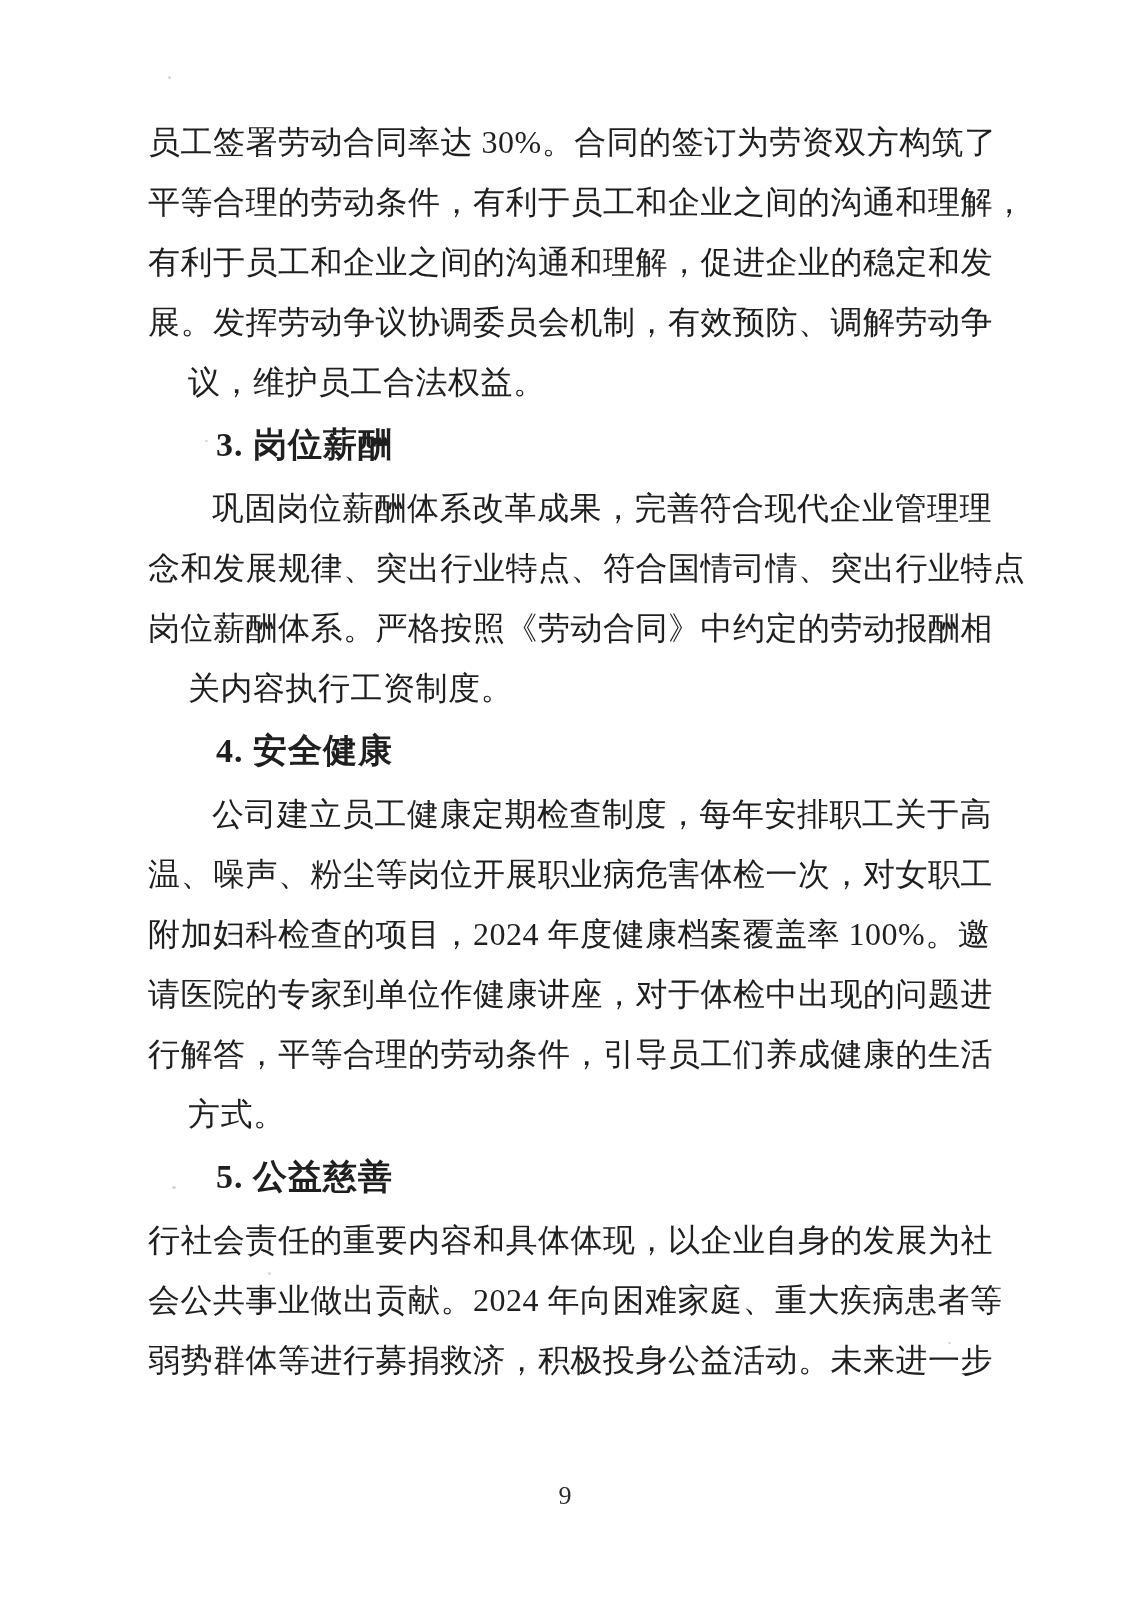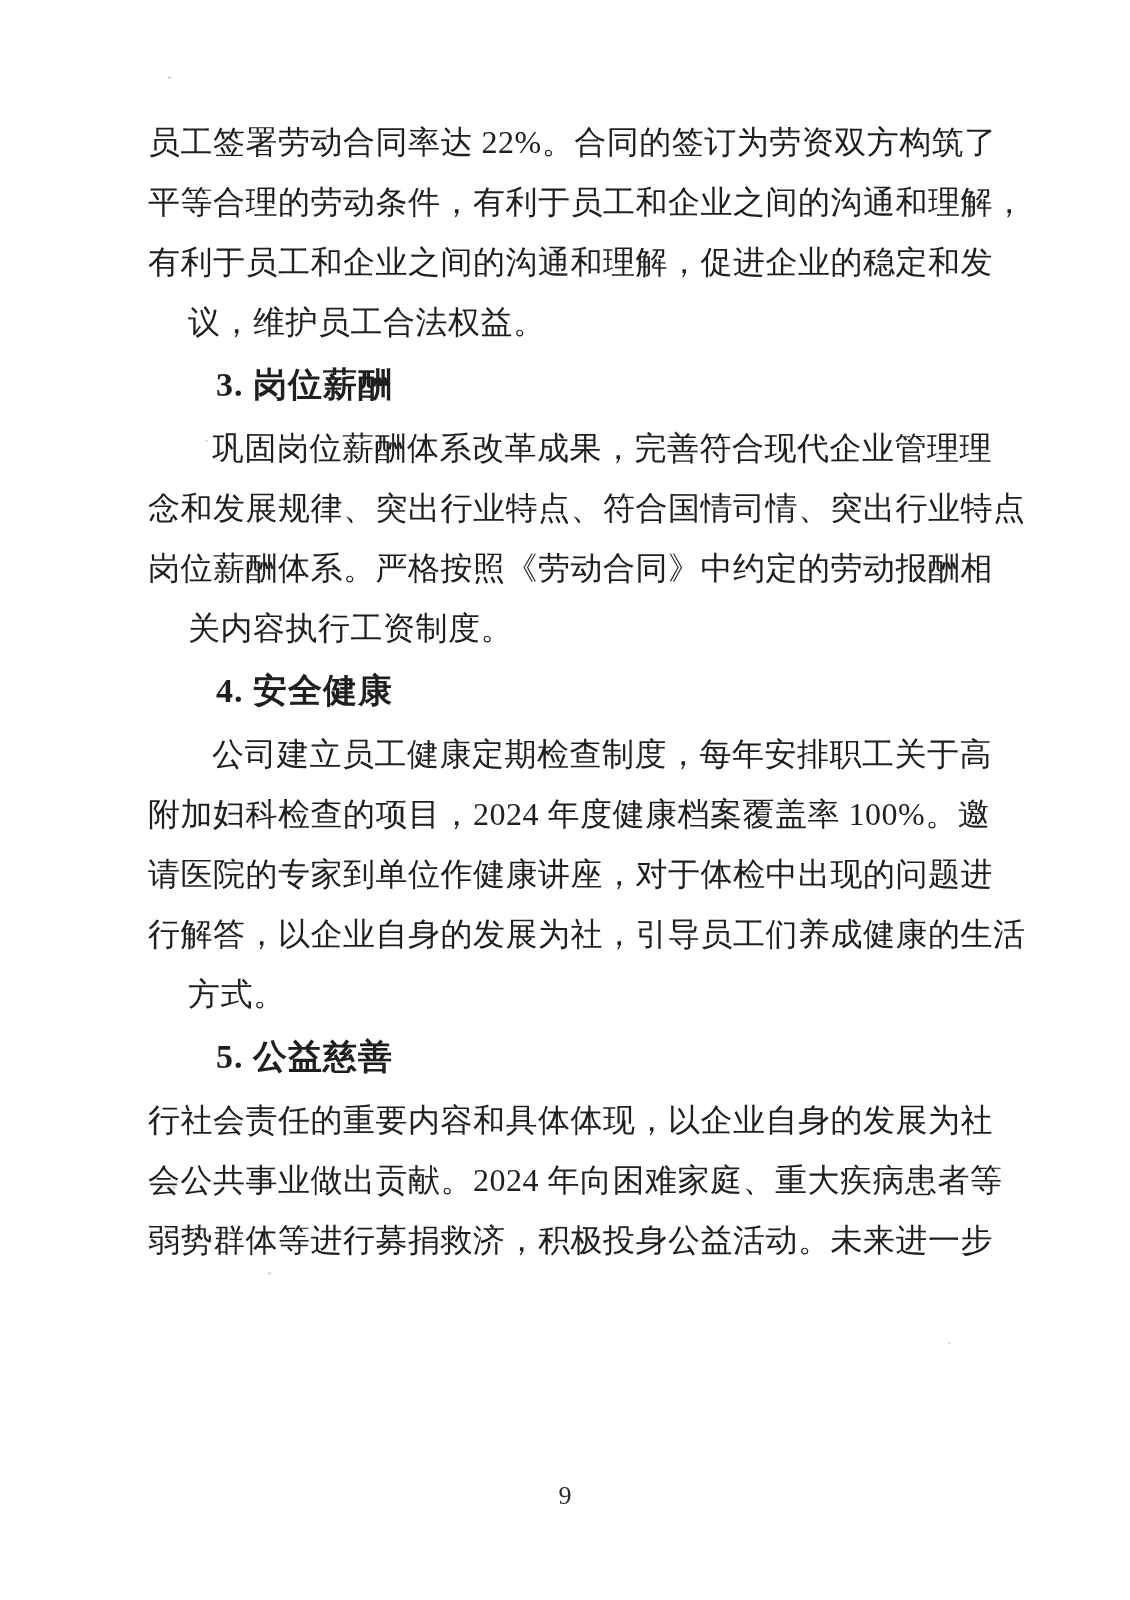--- a/index.html
+++ b/index.html
@@ -84,36 +84,38 @@
     opacity: 0.28;
   }
 </style>
 </head>
 <body>
 
 <div class="page">
 
   <div class="content">
 
-    <div class="line">员工签署劳动合同率达 22%。合同的签订为劳资双方构筑了</div>
+    <div class="line">员工签署劳动合同率达 30%。合同的签订为劳资双方构筑了</div>
     <div class="line">平等合理的劳动条件，有利于员工和企业之间的沟通和理解，</div>
     <div class="line">有利于员工和企业之间的沟通和理解，促进企业的稳定和发</div>
+    <div class="line">展。发挥劳动争议协调委员会机制，有效预防、调解劳动争</div>
     <div class="line end">议，维护员工合法权益。</div>
 
     <div class="heading">3. 岗位薪酬</div>
     <div class="line indent">巩固岗位薪酬体系改革成果，完善符合现代企业管理理</div>
     <div class="line">念和发展规律、突出行业特点、符合国情司情、突出行业特点</div>
     <div class="line">岗位薪酬体系。严格按照《劳动合同》中约定的劳动报酬相</div>
     <div class="line end">关内容执行工资制度。</div>
 
     <div class="heading">4. 安全健康</div>
     <div class="line indent">公司建立员工健康定期检查制度，每年安排职工关于高</div>
+    <div class="line">温、噪声、粉尘等岗位开展职业病危害体检一次，对女职工</div>
     <div class="line">附加妇科检查的项目，2024 年度健康档案覆盖率 100%。邀</div>
     <div class="line">请医院的专家到单位作健康讲座，对于体检中出现的问题进</div>
-    <div class="line">行解答，以企业自身的发展为社，引导员工们养成健康的生活</div>
+    <div class="line">行解答，平等合理的劳动条件，引导员工们养成健康的生活</div>
     <div class="line end">方式。</div>
 
     <div class="heading">5. 公益慈善</div>
     <div class="line">行社会责任的重要内容和具体体现，以企业自身的发展为社</div>
     <div class="line">会公共事业做出贡献。2024 年向困难家庭、重大疾病患者等</div>
     <div class="line">弱势群体等进行募捐救济，积极投身公益活动。未来进一步</div>
 
   </div>
 
   <div class="footer">9</div>

